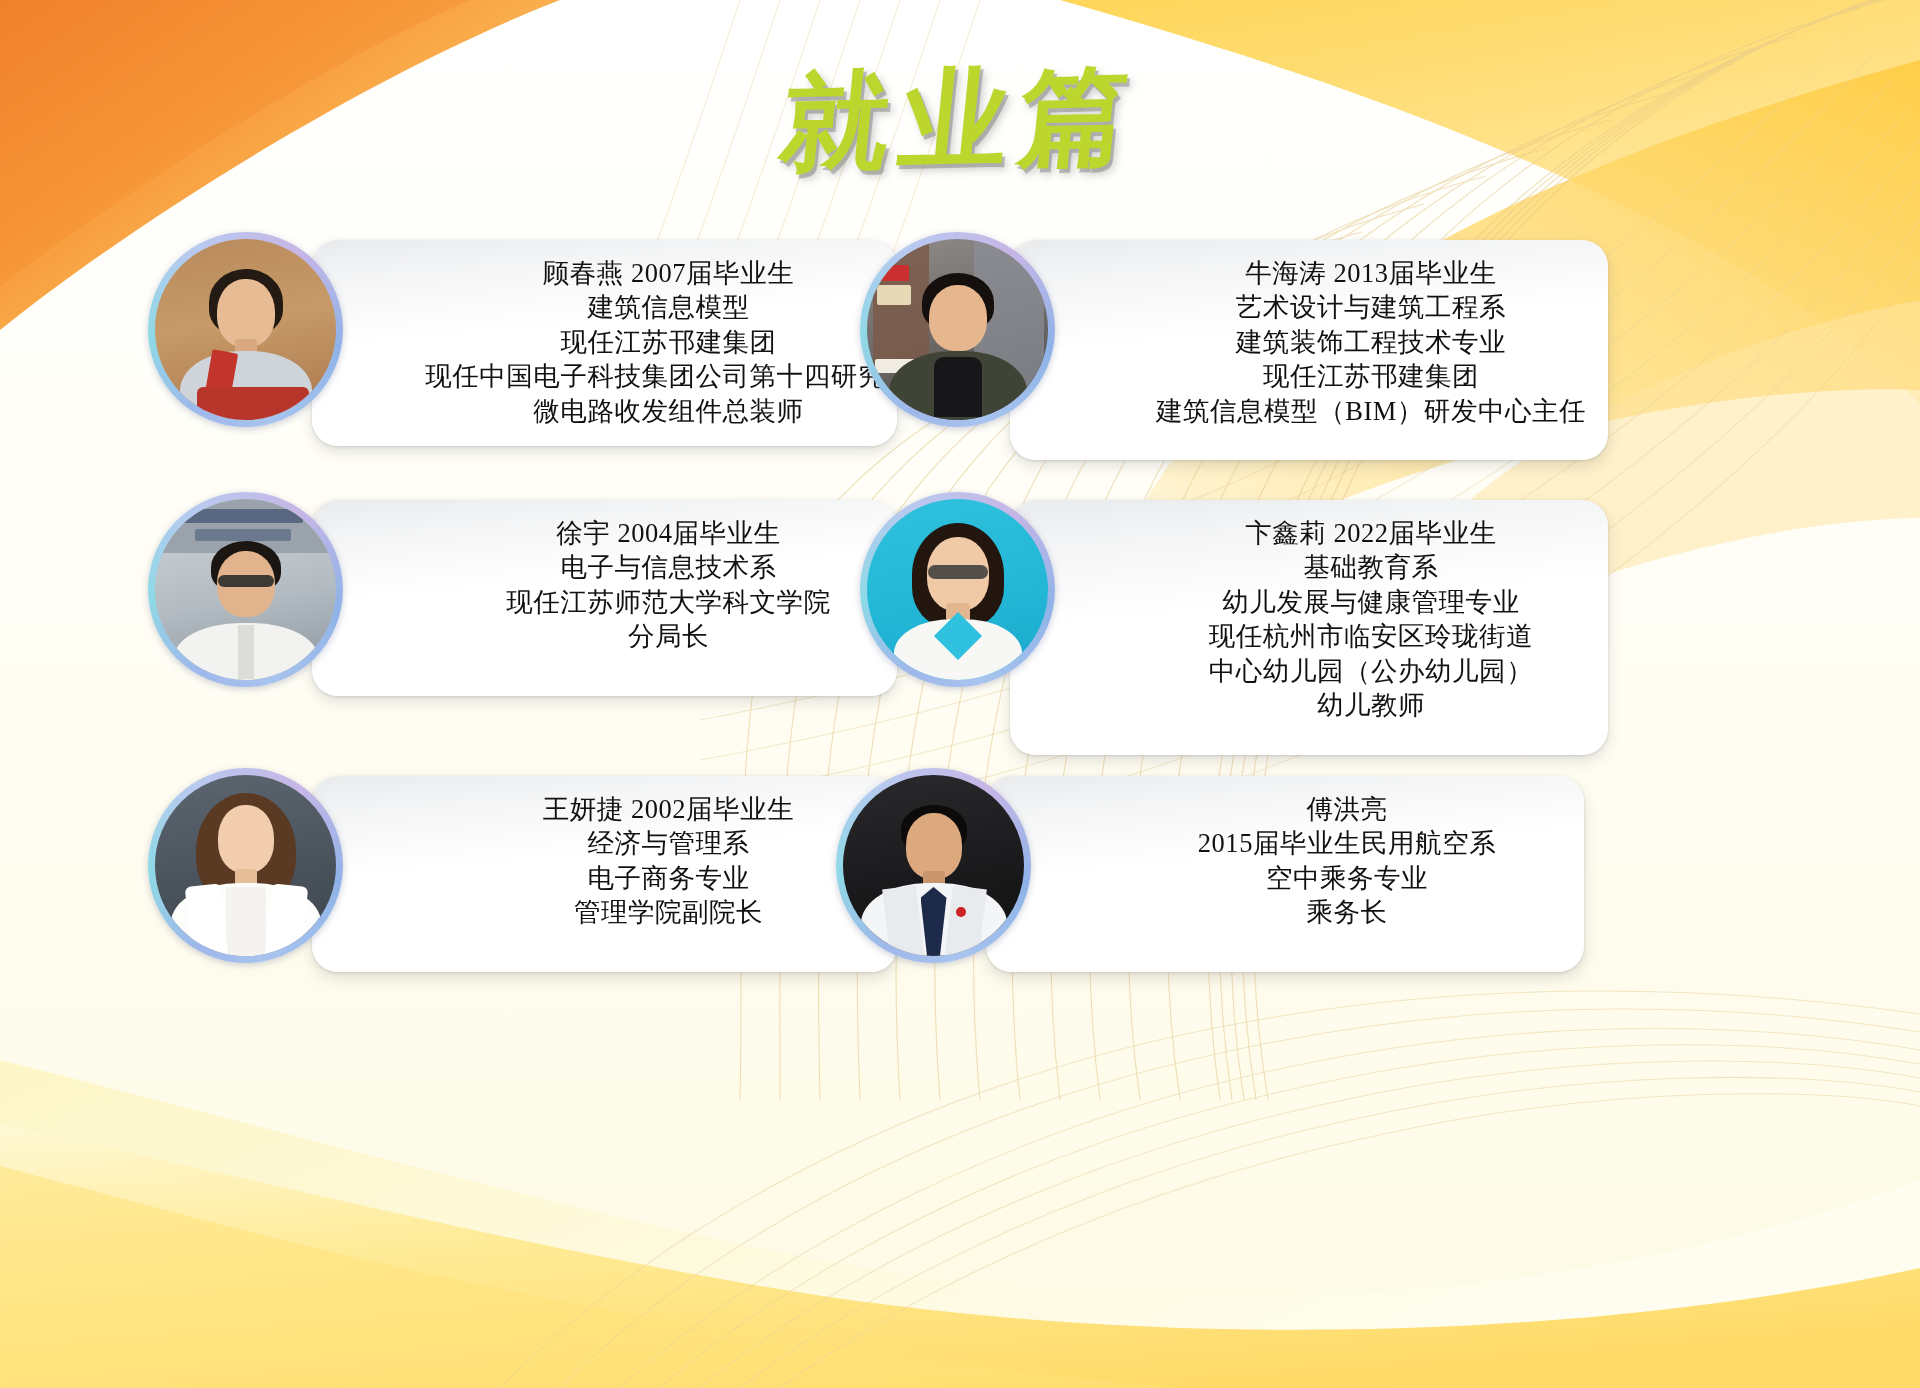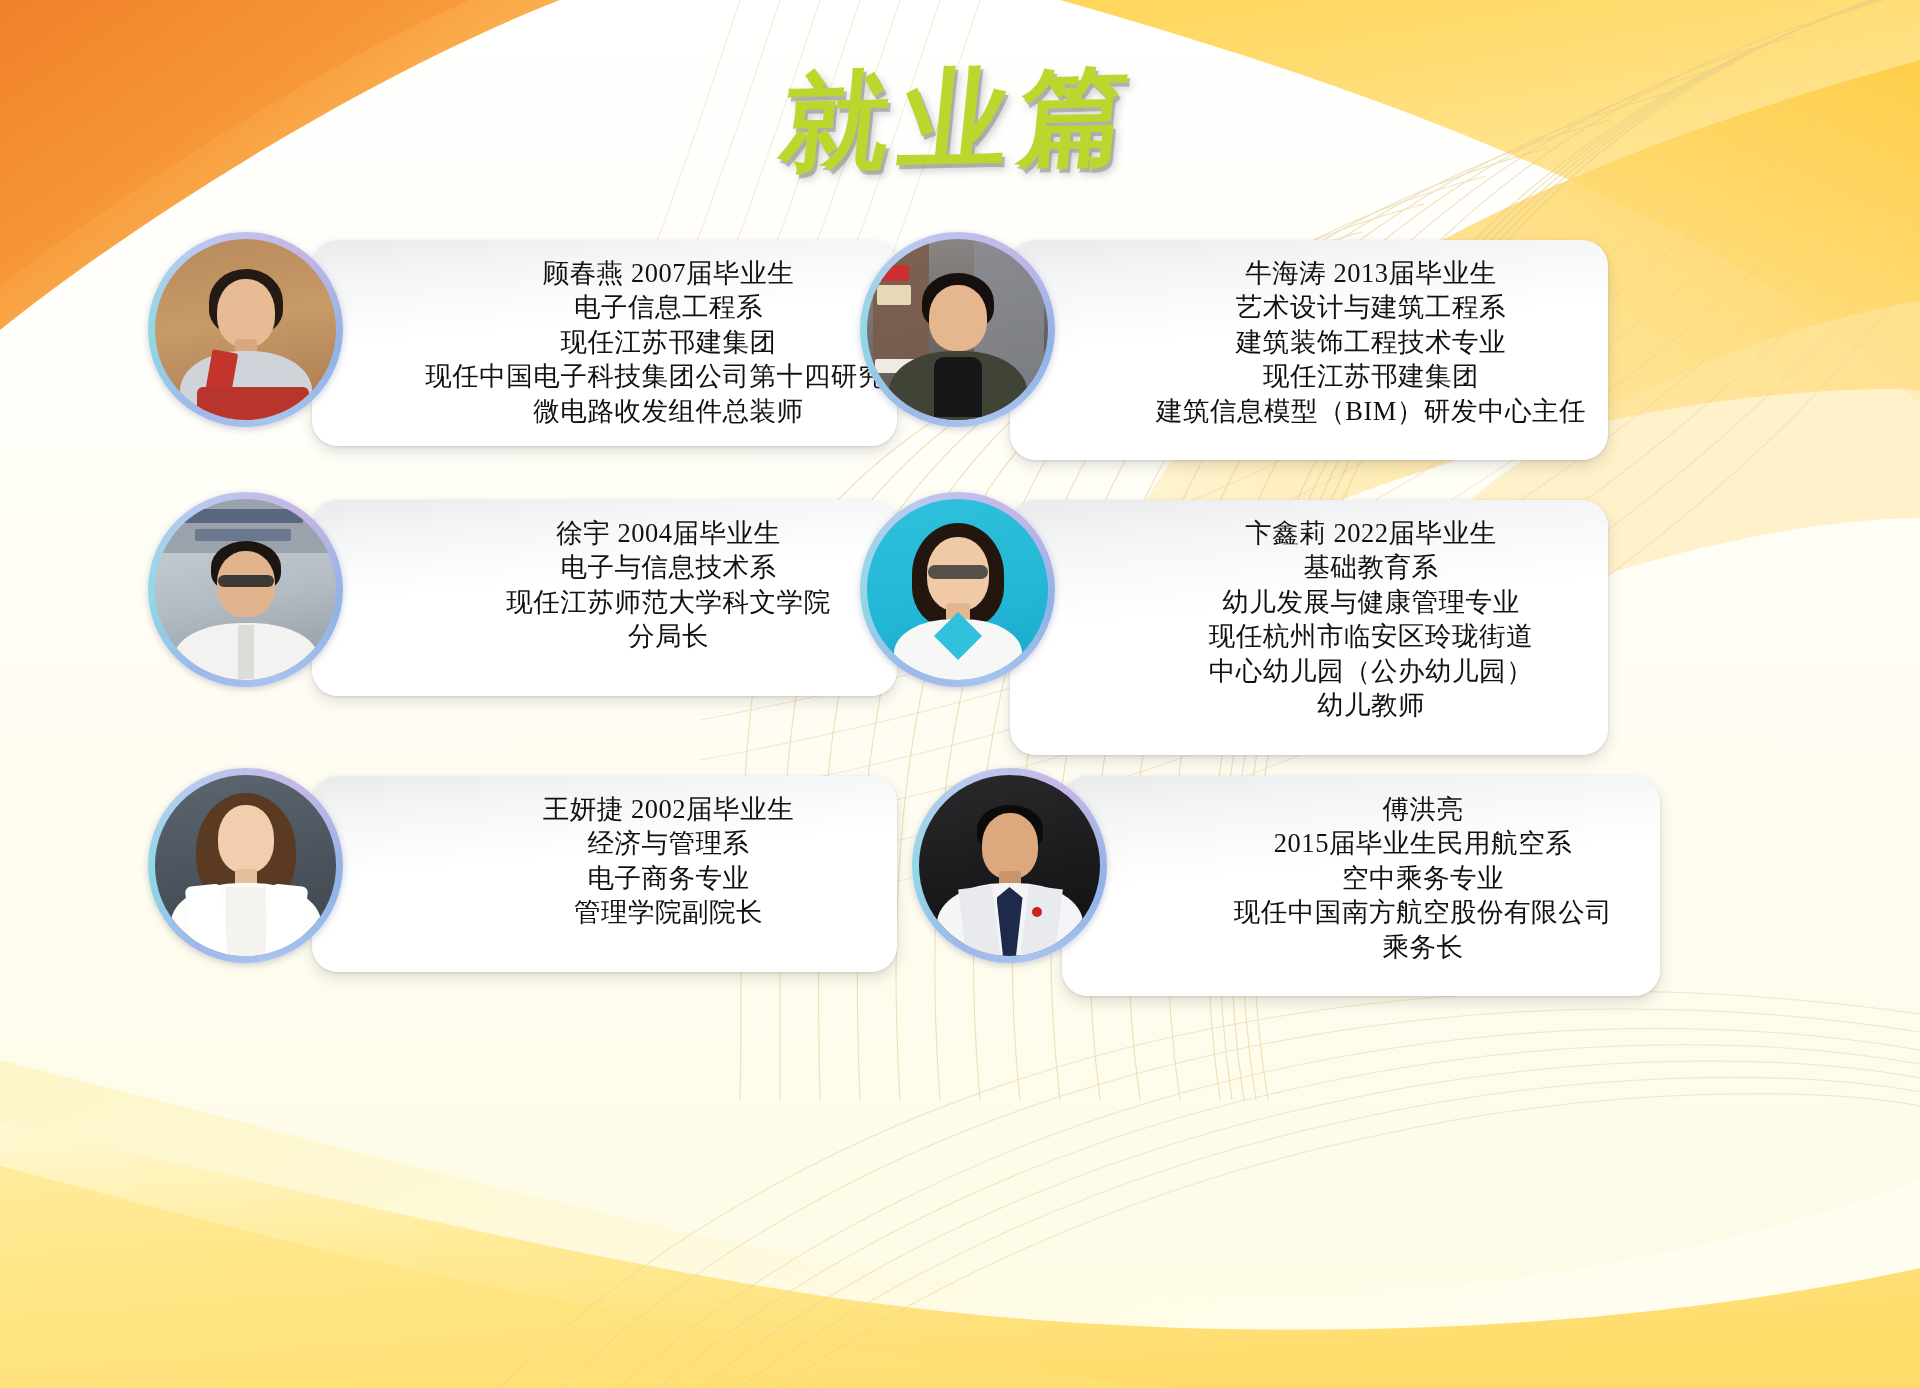--- a/index.html
+++ b/index.html
@@ -45,21 +45,21 @@
   .card{
     position:absolute;
     display:flex;align-items:center;
   }
   
   .card.c0{left:148px;top:232px;width:600px;height:212px;}
   .card.c1{left:860px;top:232px;width:600px;height:212px;}
   .card.c2{left:148px;top:492px;width:600px;height:212px;}
   .card.c3{left:860px;top:492px;width:600px;height:230px;}
   .card.c4{left:148px;top:768px;width:600px;height:212px;}
-  .card.c5{left:912px;top:768px;width:600px;height:212px;}
+  .card.c5{left:836px;top:768px;width:600px;height:212px;}
 
   .panel{
     position:absolute;
     left:164px;top:8px;
     width:585px;
     min-height:196px;
     background:linear-gradient(175deg,#e9eaec 0%,#f4f5f6 16%,#ffffff 42%,#ffffff 100%);
     border-radius:26px;
     box-shadow:0 6px 14px rgba(120,120,120,.22),
                0 1px 3px rgba(120,120,120,.25);
@@ -249,21 +249,21 @@
 
   <div class="title-wrap">
     <span class="title-text">就业篇</span>
   </div>
 
   <div class="cards">
 
     <div class="card c0">
       <div class="panel">
         <div class="line">顾春燕 2007届毕业生</div>
-        <div class="line">电子信息工程系</div>
+        <div class="line">建筑信息模型</div>
         <div class="line">现任江苏邗建集团</div>
         <div class="line">现任中国电子科技集团公司第十四研究所</div>
         <div class="line">微电路收发组件总装师</div>
       </div>
       <div class="photo">
         <div class="inner">
           <div class="art p-gu"></div>
           <div class="fig">
             <div class="hair" style="width:74px;height:66px;top:30px;background:#231a14;"></div>
             <div class="head" style="width:58px;height:68px;top:40px;background:#e7bb94;"></div>
@@ -371,21 +371,20 @@
           </div>
         </div>
       </div>
     </div>
 
     <div class="card c5">
       <div class="panel">
         <div class="line">傅洪亮</div>
         <div class="line">2015届毕业生民用航空系</div>
         <div class="line">空中乘务专业</div>
-        <div class="line">现任中国南方航空股份有限公司</div>
         <div class="line">乘务长</div>
       </div>
       <div class="photo">
         <div class="inner">
           <div class="art p-fu"></div>
           <div class="fig">
             <div class="hair" style="width:66px;height:48px;top:30px;background:#0d0b0a;"></div>
             <div class="head" style="width:56px;height:66px;top:38px;background:#dca97f;"></div>
             <div class="neck" style="width:22px;height:18px;top:96px;background:#c9956c;"></div>
             <div class="body" style="width:146px;height:88px;top:108px;background:#f4f5f7;"></div>

